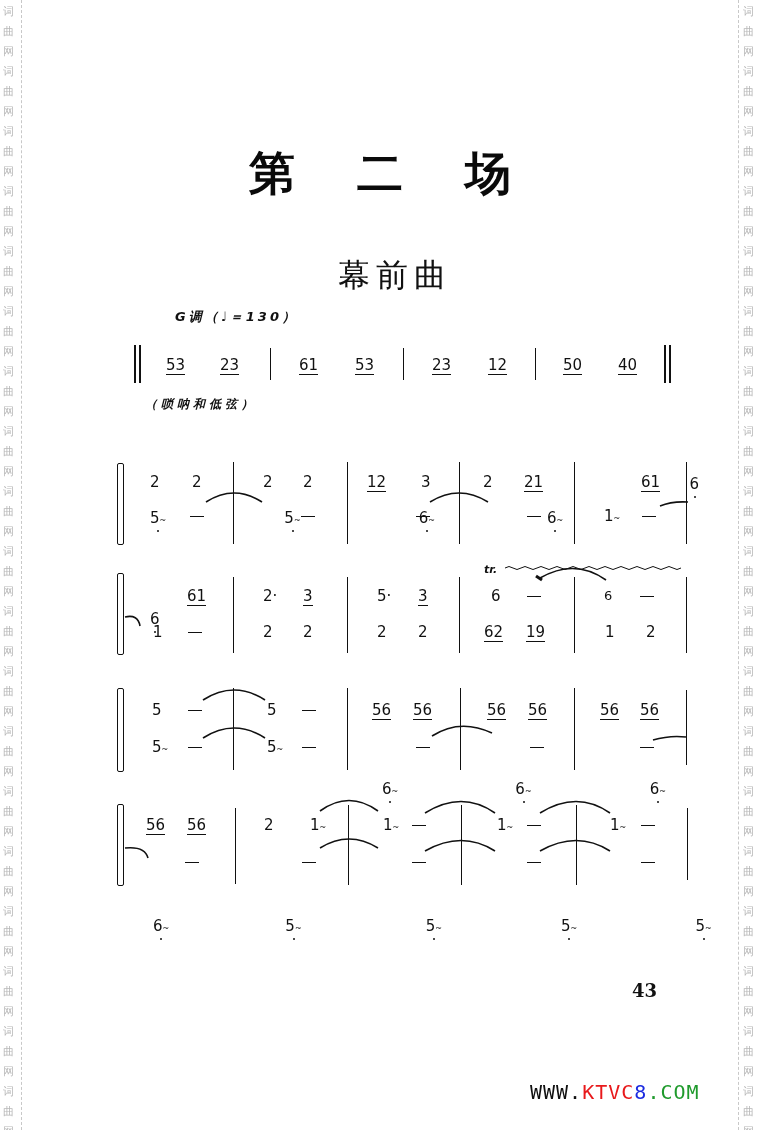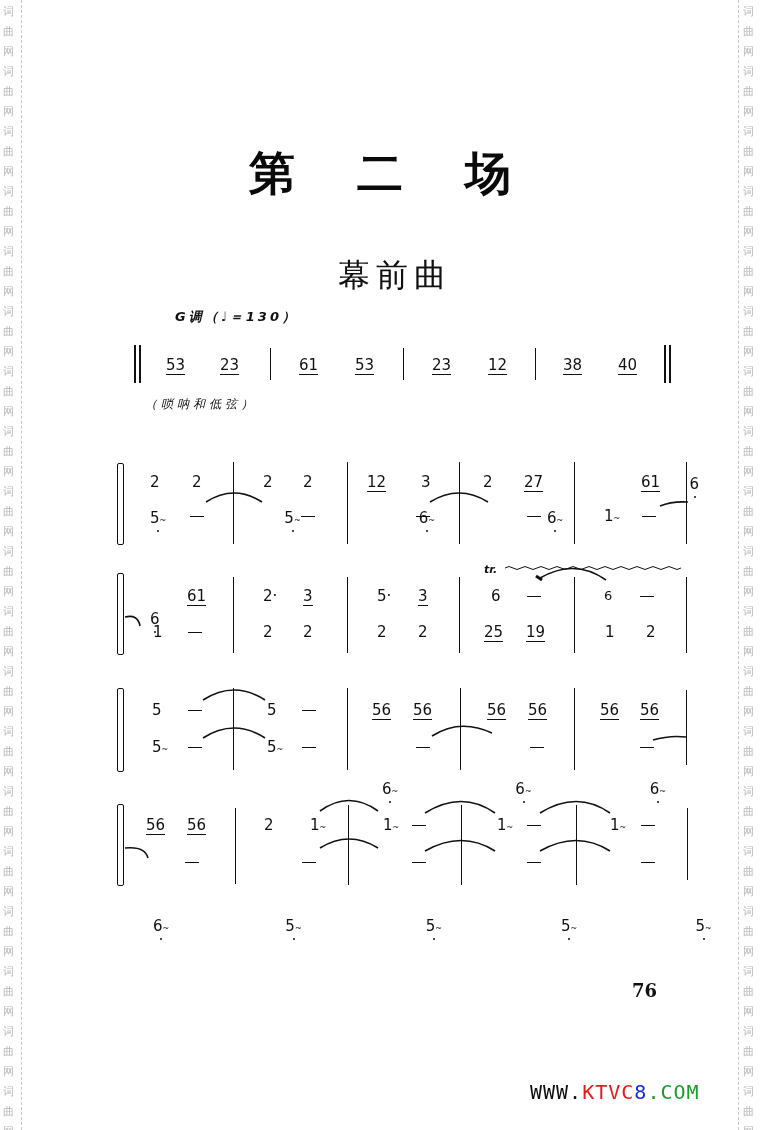--- a/index.html
+++ b/index.html
@@ -5,21 +5,21 @@
   html,body{margin:0;padding:0;background:#fff;}
   body{width:760px;height:1130px;position:relative;overflow:hidden;font-family:"DejaVu Sans",sans-serif;color:#111;}
   .wm-col{position:absolute;top:0;width:20px;height:1130px;}
   .wm-col.left{left:0;}
   .wm-col.right{left:740px;}
   .wm-ch{position:absolute;left:3px;font-size:11px;color:#b8b8b8;line-height:12px;}
   .dash{position:absolute;top:0;height:1130px;width:0;border-left:1px dashed #c8c8c8;}
   .chapter{position:absolute;top:143px;left:0;width:760px;text-align:center;font-family:"DejaVu Serif",serif;font-weight:900;font-size:46px;letter-spacing:62px;text-indent:62px;color:#0a0a0a;}
   .subtitle{position:absolute;top:254px;left:0;width:790px;text-align:center;font-family:"DejaVu Sans",sans-serif;font-size:32px;letter-spacing:6px;color:#111;font-weight:300;}
   .key{position:absolute;top:308px;left:175px;font-size:13px;font-weight:bold;letter-spacing:3px;font-style:italic;}
-  .note-caption{position:absolute;top:396px;left:145px;font-size:12px;font-weight:normal;letter-spacing:4px;font-style:italic;}
+  .note-caption{position:absolute;top:396px;left:145px;font-size:12px;font-weight:bold;letter-spacing:4px;font-style:italic;}
   .n{position:absolute;font-family:"DejaVu Sans",sans-serif;font-size:15px;line-height:16px;color:#111;}
   .u{border-bottom:1.5px solid #111;padding-bottom:1px;}
   .dot-below{position:relative;}
   .dot-below::after{content:"";position:absolute;left:45%;bottom:-5px;width:2px;height:2px;background:#111;border-radius:50%;}
   .sfx{font-size:8px;font-style:italic;}
   .bar{position:absolute;width:0;border-left:2px solid #111;}
   .bar.thin{border-left-width:1.5px;}
   .dbl{position:absolute;width:3px;border-left:2px solid #111;border-right:2px solid #111;}
   .bracket{position:absolute;width:5px;border:1.5px solid #111;border-radius:2px;}
   .dash-note{position:absolute;width:14px;height:0;border-top:1.5px solid #111;}
@@ -159,21 +159,21 @@
   <div class="dbl" style="left:134px;top:345px;height:38px;"></div>
   <span class="n u" style="left:166px;top:357px">53</span>
   <span class="n u" style="left:220px;top:357px">23</span>
   <div class="bar thin" style="left:270px;top:348px;height:32px;"></div>
   <span class="n u" style="left:299px;top:357px">61</span>
   <span class="n u" style="left:355px;top:357px">53</span>
   <div class="bar thin" style="left:403px;top:348px;height:32px;"></div>
   <span class="n u" style="left:432px;top:357px">23</span>
   <span class="n u" style="left:488px;top:357px">12</span>
   <div class="bar thin" style="left:535px;top:348px;height:32px;"></div>
-  <span class="n u" style="left:563px;top:357px">38</span>
+  <span class="n u" style="left:563px;top:357px">50</span>
   <span class="n u" style="left:618px;top:357px">40</span>
   <div class="dbl" style="left:664px;top:345px;height:38px;"></div>
 </div>
 <div class="note-caption">（唢呐和低弦）</div>
 
 <div>
   <div class="bracket" style="left:117px;top:463px;height:80px;"></div>
   <span class="n" style="left:150px;top:474px">2</span>
   <span class="n" style="left:192px;top:474px">2</span>
   <span class="n dot-below" style="left:150px;top:508px"><span>5</span><span class="sfx">~</span></span>
@@ -183,21 +183,21 @@
   <span class="n" style="left:303px;top:474px">2</span>
   <span class="n dot-below" style="left:263px;top:508px"><span>5</span><span class="sfx">~</span></span>
   <div class="dash-note" style="left:301px;top:516px"></div>
   <div class="bar thin" style="left:347px;top:462px;height:82px;"></div>
   <span class="n u" style="left:367px;top:474px">12</span>
   <span class="n" style="left:421px;top:474px">3</span>
   <span class="n dot-below" style="left:376px;top:508px"><span>6</span><span class="sfx">~</span></span>
   <div class="dash-note" style="left:416px;top:516px"></div>
   <div class="bar thin" style="left:459px;top:462px;height:82px;"></div>
   <span class="n" style="left:483px;top:474px">2</span>
-  <span class="n u" style="left:524px;top:474px">27</span>
+  <span class="n u" style="left:524px;top:474px">21</span>
   <span class="n dot-below" style="left:483px;top:508px"><span>6</span><span class="sfx">~</span></span>
   <div class="dash-note" style="left:527px;top:516px"></div>
   <div class="bar thin" style="left:574px;top:462px;height:82px;"></div>
   <span class="n dot-below" style="left:604px;top:474px">6</span>
   <span class="n u" style="left:641px;top:474px">61</span>
   <span class="n" style="left:604px;top:508px"><span>1</span><span class="sfx">~</span></span>
   <div class="dash-note" style="left:642px;top:516px"></div>
   <div class="bar thin" style="left:686px;top:462px;height:82px;"></div>
 </div>
 
@@ -214,21 +214,21 @@
   <span class="n" style="left:303px;top:624px">2</span>
   <div class="bar thin" style="left:347px;top:577px;height:76px;"></div>
   <span class="n" style="left:377px;top:588px">5·</span>
   <span class="n u" style="left:418px;top:588px">3</span>
   <span class="n" style="left:377px;top:624px">2</span>
   <span class="n" style="left:418px;top:624px">2</span>
   <div class="bar thin" style="left:459px;top:577px;height:76px;"></div>
   <span class="n" style="left:484px;top:562px;font-size:11px;font-weight:bold;font-style:italic">tr.</span>
   <span class="n" style="left:491px;top:588px">6</span>
   <div class="dash-note" style="left:527px;top:596px"></div>
-  <span class="n u" style="left:484px;top:624px">25</span>
+  <span class="n u" style="left:484px;top:624px">62</span>
   <span class="n u" style="left:526px;top:624px">19</span>
   <div class="bar thin" style="left:574px;top:577px;height:76px;"></div>
   <span class="n" style="left:604px;top:588px;font-size:13px">6</span>
   <div class="dash-note" style="left:640px;top:596px"></div>
   <span class="n" style="left:605px;top:624px">1</span>
   <span class="n" style="left:646px;top:624px">2</span>
   <div class="bar thin" style="left:686px;top:577px;height:76px;"></div>
 </div>
 
 <div>
@@ -309,16 +309,16 @@
     <path d="M125 848 Q145 846 148 858"></path>
     <path d="M320 811 Q349 790 378 811"></path>
     <path d="M320 848 Q349 830 378 848"></path>
     <path d="M425 813 Q462 790 495 813"></path>
     <path d="M425 851 Q462 830 495 851"></path>
     <path d="M540 813 Q577 790 610 813"></path>
     <path d="M540 851 Q577 830 610 851"></path>
   </g>
 </svg>
 
-<div class="page-num">76</div>
+<div class="page-num">43</div>
 <div class="site">
   <span style="color:#111">WWW.</span><span style="color:#e8191b">KTV</span><span style="color:#e8191b">C</span><span style="color:#1c2be0">8</span><span style="color:#1f9a2c">.</span><span style="color:#1f9a2c">COM</span>
 </div>
 
 </body></html>

